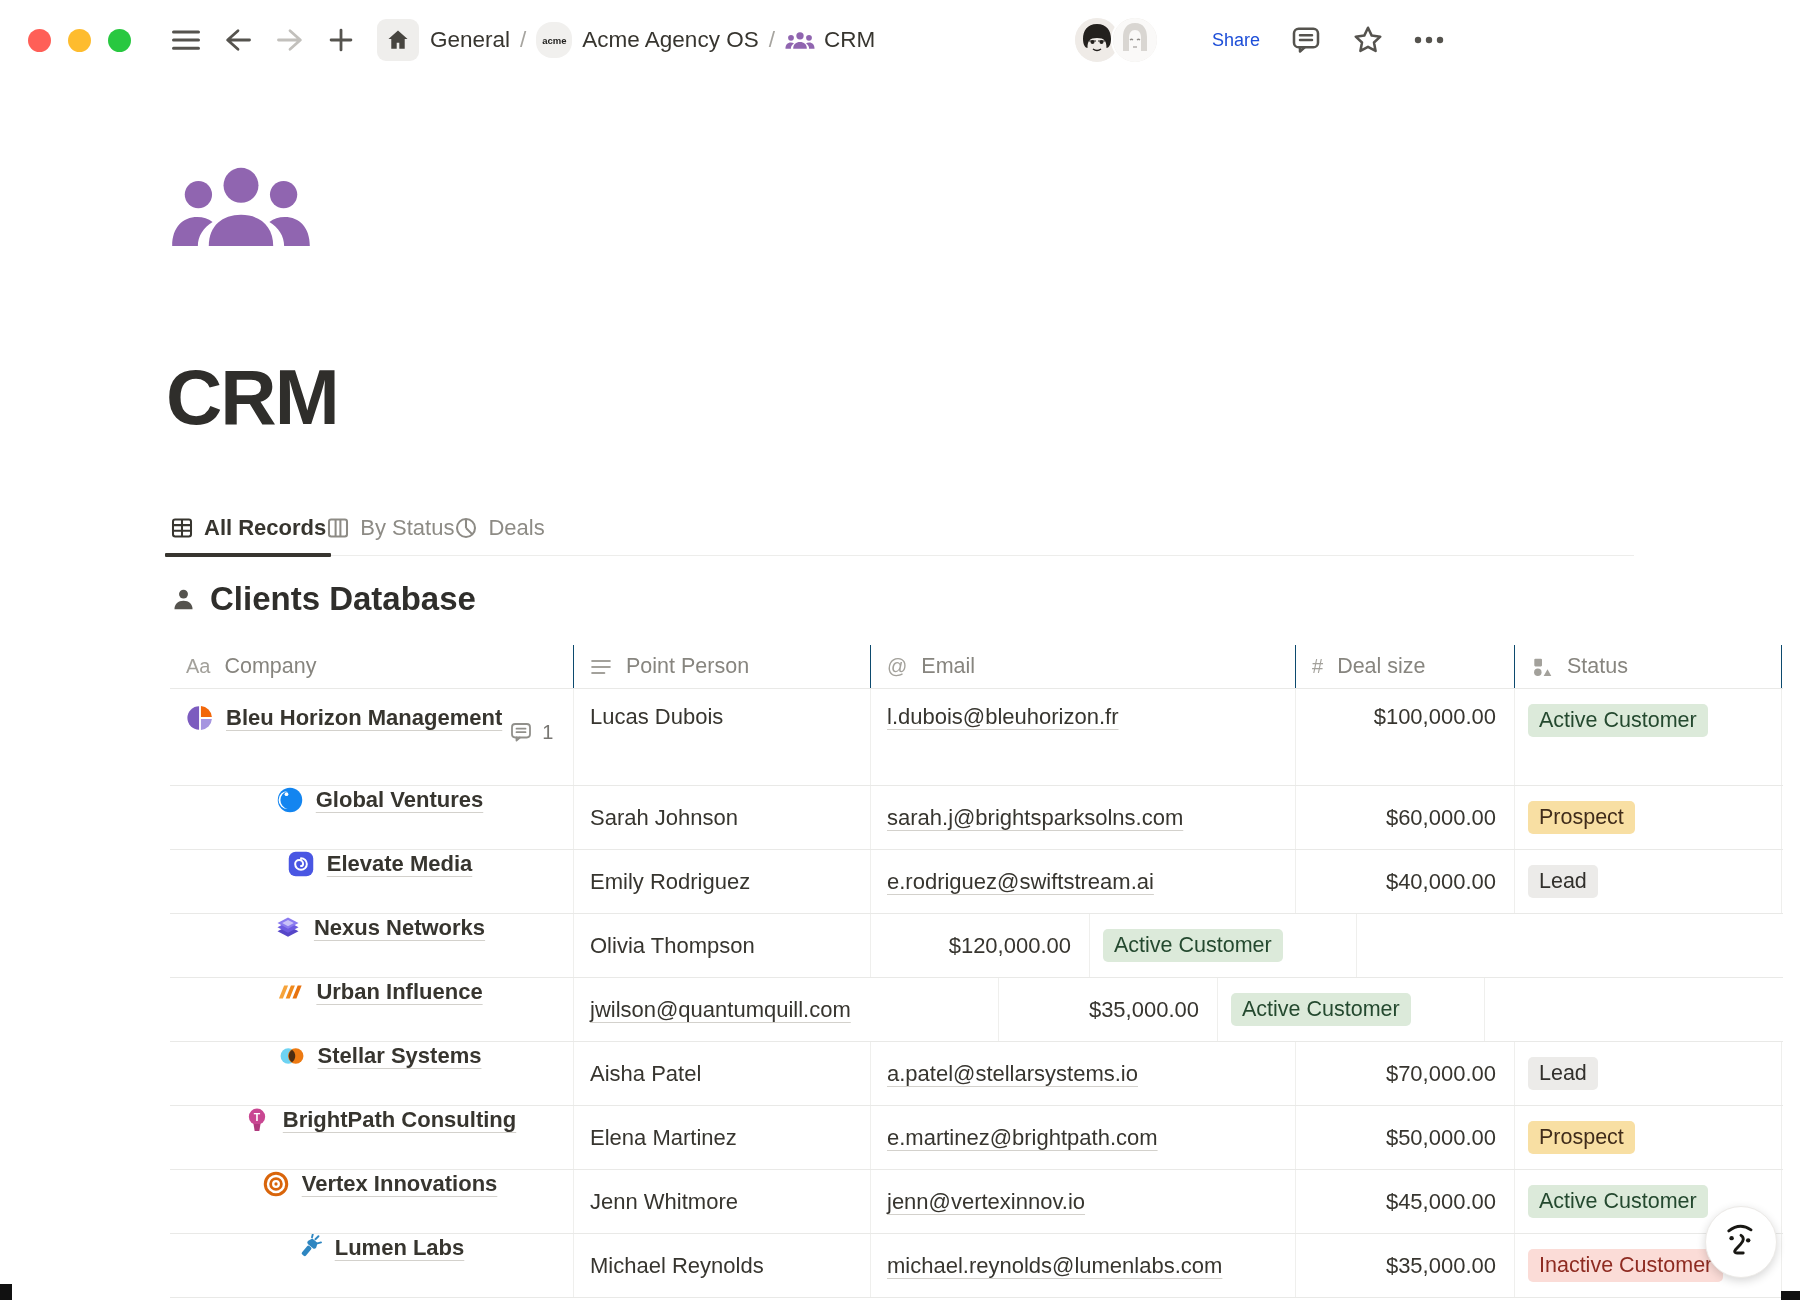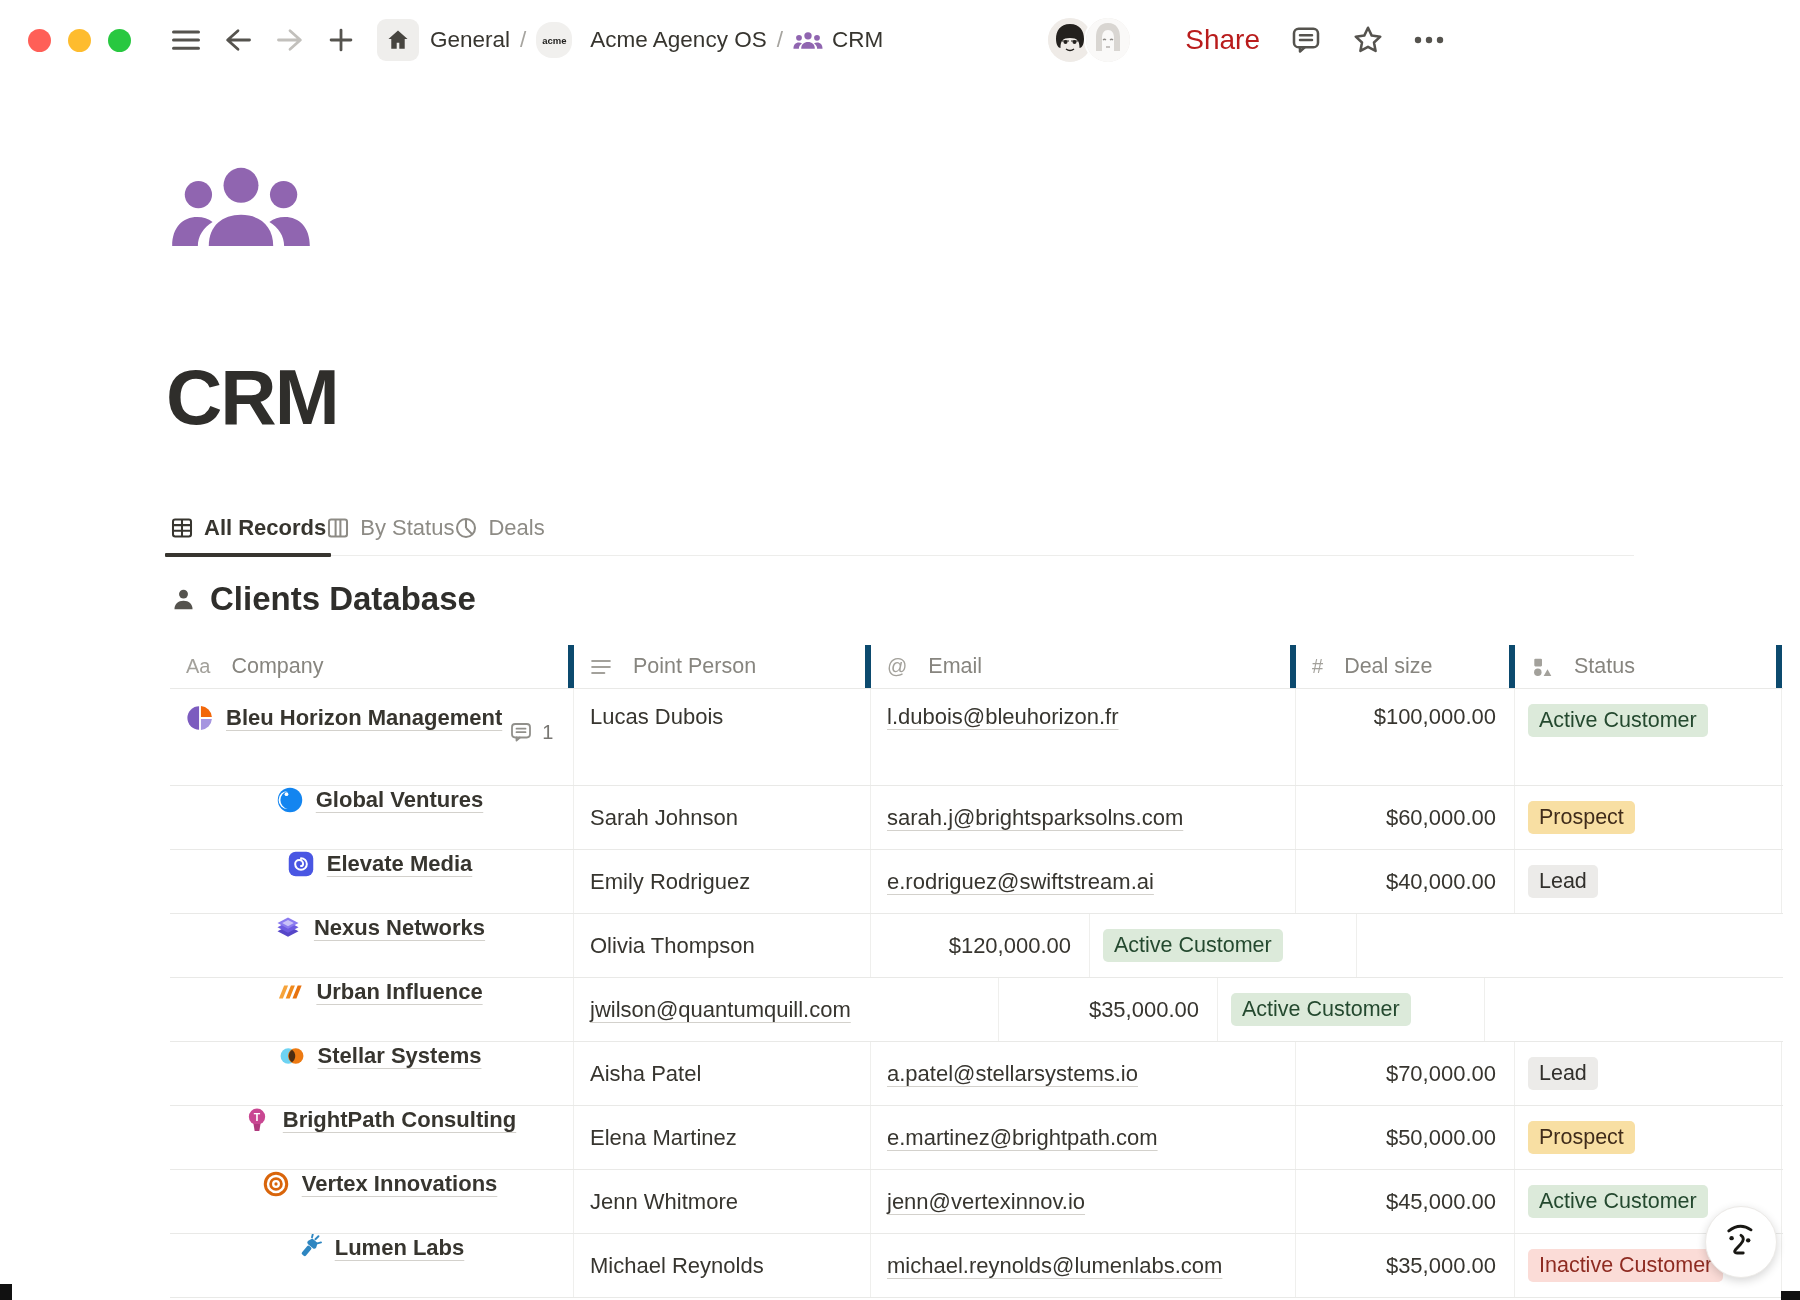--- a/index.html
+++ b/index.html
@@ -15,27 +15,27 @@
   .tb-icon{display:flex;align-items:center;justify-content:center;color:#55534E;cursor:pointer;}
   .tb-icon.dim{color:#C2C0BC;}
   .hamburger{margin-left:40px;}
   .navbtn{margin-left:22px;}
   .home-chip{margin-left:22px;width:42px;height:42px;background:#EFEEEC;border-radius:9px;
              display:flex;align-items:center;justify-content:center;color:#474540;}
   .crumbs{display:flex;align-items:center;margin-left:11px;font-size:22.5px;}
   .crumb{color:#37352F;cursor:pointer;white-space:nowrap;}
   .crumb-sep{color:#A6A49F;margin:0 10px;}
   .acme-chip{width:36px;height:36px;border-radius:16px;background:#F1F0EE;display:flex;align-items:center;
-             justify-content:center;font-size:9.5px;font-weight:bold;color:#232220;margin-right:18px;}
+             justify-content:center;font-size:9.5px;font-weight:bold;color:#232220;margin-right:10px;}
   .crumb-crm{display:flex;align-items:center;gap:9px;}
   .topbar-right{position:absolute;right:24px;top:0;height:80px;display:flex;align-items:center;gap:30px;}
   .avatars{display:flex;margin-right:6px;}
   .avatar{width:44px;height:44px;border-radius:50%;border:2px solid #fff;overflow:hidden;background:#F0EDEA;}
   .avatar+.avatar{margin-left:-10px;}
-  .share{font-size:28px;color:#b91c1c;cursor:pointer;margin-left:17px;}
+  .share{font-size:18px;color:#1d4ed8;cursor:pointer;margin-left:17px;}
 
   
   .page-icon{position:absolute;left:170px;top:163px;width:142px;height:84px;cursor:pointer;}
   .page-title{position:absolute;left:166px;top:352px;font-size:78px;font-weight:bold;
               letter-spacing:-2px;color:#2F2E2B;}
 
   
   .tabsbar{position:absolute;left:170px;top:500px;width:1464px;height:55px;
            border-bottom:1px solid #EDEDEB;display:flex;align-items:center;}
   .tab{display:flex;align-items:center;gap:10px;font-size:22px;color:#8D8B85;cursor:pointer;
@@ -47,22 +47,22 @@
                      background:#37352F;border-radius:1px;}
 
   
   .db-head{position:absolute;left:170px;top:580px;display:flex;align-items:center;gap:13px;}
   .db-head .db-ico{color:#55534E;}
   .db-title{font-size:33px;font-weight:bold;color:#2F2E2B;}
 
   
   .table{position:absolute;left:170px;top:645px;width:1613px;}
   .thead{display:flex;height:43px;border-bottom:1px solid #E9E9E7;}
-  .th{display:flex;align-items:center;gap:21px;font-size:21.5px;color:#87857F;
-      padding-left:16px;box-sizing:border-box;border-right:6px solid #0c4a6e;cursor:pointer;}
+  .th{display:flex;align-items:center;gap:14px;font-size:21.5px;color:#87857F;
+      padding-left:16px;box-sizing:border-box;border-right:1px solid #0c4a6e;cursor:pointer;}
   .th .hico{color:#A3A19B;font-size:20px;}
   .c0{width:404px}.c1{width:297px}.c2{width:425px}.c3{width:219px}.c4{width:267px}
   .trow{display:flex;height:63px;border-bottom:1px solid #E9E9E7;}
   .trow.first{height:96px;}
   .td{box-sizing:border-box;border-right:1px solid #EFEFED;display:flex;align-items:center;
       padding-left:16px;font-size:22px;color:#37352F;cursor:pointer;overflow:hidden;}
   .trow.first .td{align-items:flex-start;padding-top:15px;}
   .td.company{flex-direction:row;align-items:flex-start;justify-content:center;}
   .trow.first .td.company{justify-content:flex-start;}
   .company-line{display:flex;align-items:center;gap:12px;}

